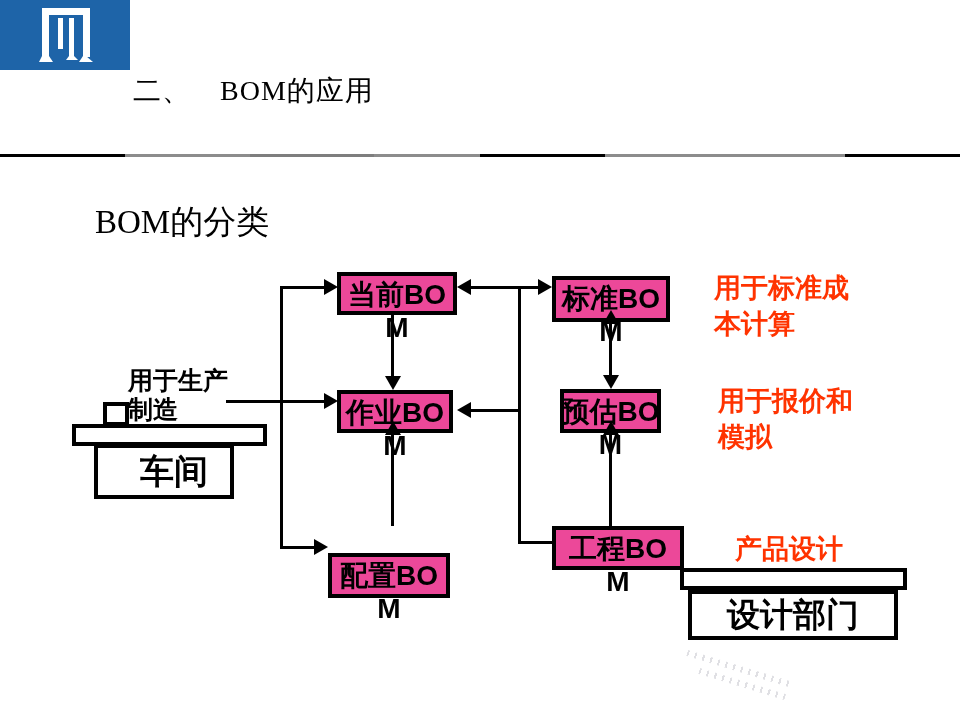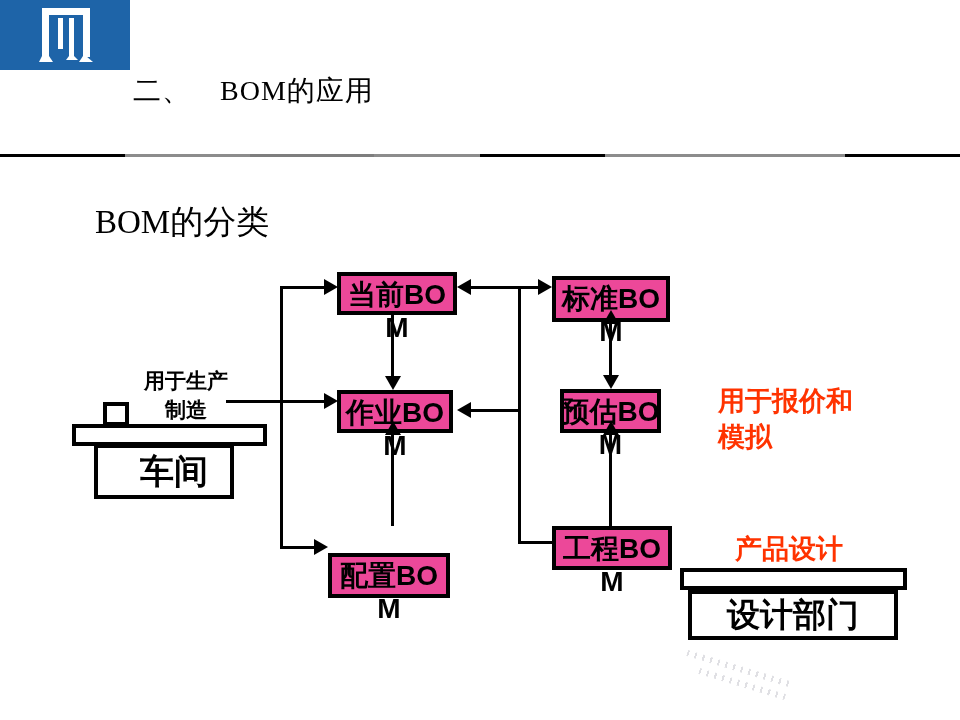--- a/index.html
+++ b/index.html
@@ -36,36 +36,36 @@
   }
   .node-label{
     position:absolute;left:-4px;right:-4px;top:2px;text-align:center;
     font-weight:bold;font-size:28px;line-height:33px;color:var(--ink);
   }
   #box-current{left:337px;top:272px;width:120px;height:43px;}
   #box-standard{left:552px;top:276px;width:118px;height:46px;}
   #box-operation{left:337px;top:390px;width:116px;height:43px;}
   #box-estimate{left:560px;top:389px;width:101px;height:44px;}
   #box-config{left:328px;top:525px;width:122px;height:45px;margin-top:28px;}
-  #box-engineering{left:552px;top:526px;width:120px;height:44px;}
+  #box-engineering{left:552px;top:526px;width:132px;height:44px;}
   
   .hline,.vline{position:absolute;background:var(--ink);z-index:3;}
   .hline{height:3px;}
   .vline{width:3px;}
   .ah{position:absolute;width:0;height:0;z-index:4;}
   .ah-right{border-top:8px solid transparent;border-bottom:8px solid transparent;border-left:14px solid var(--ink);}
   .ah-left{border-top:8px solid transparent;border-bottom:8px solid transparent;border-right:14px solid var(--ink);}
   .ah-up{border-left:8px solid transparent;border-right:8px solid transparent;border-bottom:14px solid var(--ink);}
   .ah-down{border-left:8px solid transparent;border-right:8px solid transparent;border-top:14px solid var(--ink);}
   
   .shape{position:absolute;box-sizing:border-box;border:4px solid var(--ink);background:#fff;z-index:1;}
   .shape-label{font-weight:bold;color:var(--ink);text-align:center;}
   .prod-label{
-    position:absolute;left:128px;top:366px;width:116px;text-align:center;
-    font-weight:bold;font-size:21px;line-height:29px;color:var(--ink);z-index:2;
+    position:absolute;left:128px;top:366px;width:116px;
+    font-weight:bold;font-size:25px;line-height:29px;color:var(--ink);z-index:2;
   }
   .annot{
     position:absolute;font-weight:bold;font-size:27px;line-height:36px;color:var(--accent);z-index:2;
   }
   #annot-standard-cost{left:714px;top:270px;}
   #annot-quotation{left:718px;top:383px;}
   #annot-product-design{left:735px;top:531px;}
   .watermark{
     position:absolute;left:688px;top:650px;width:108px;height:6px;
     transform:rotate(17deg);transform-origin:left top;opacity:.45;z-index:1;
@@ -172,20 +172,24 @@
   <div class="shape" style="left:72px;top:424px;width:195px;height:22px;"></div>
   <div class="shape" style="left:94px;top:444px;width:140px;height:55px;">
     <div class="shape-label" style="font-size:34px;line-height:47px;margin-left:20px;">车间</div>
   </div>
 
   <div class="shape" style="left:680px;top:568px;width:227px;height:22px;"></div>
   <div class="shape" style="left:688px;top:590px;width:210px;height:50px;">
     <div class="shape-label" style="font-size:33px;line-height:42px;">设计部门</div>
   </div>
 
+  <div class="annot" id="annot-standard-cost">
+    <div>用于标准成</div>
+    <div>本计算</div>
+  </div>
   <div class="annot" id="annot-quotation">
     <div>用于报价和</div>
     <div>模拟</div>
   </div>
   <div class="annot" id="annot-product-design">
     <div>产品设计</div>
   </div>
 
   <div class="watermark"></div>
   <div class="watermark w2"></div>

